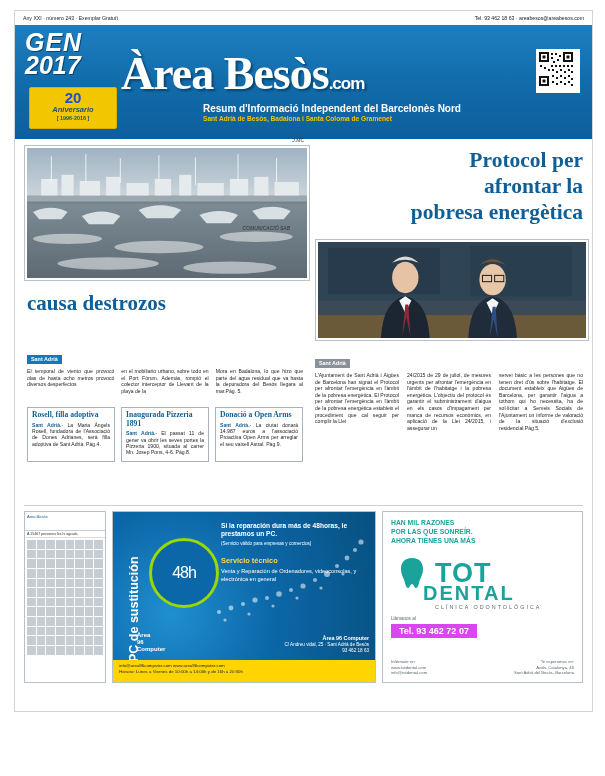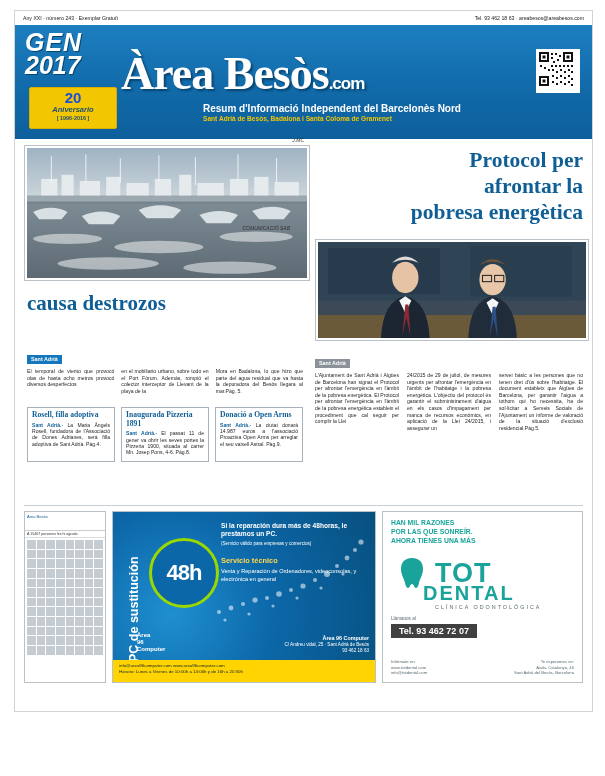--- a/index.html
+++ b/index.html
@@ -68,38 +68,38 @@
   .ad1 .ttl{font-size:3.6px;color:#333;padding:1px 2px;border-bottom:1px solid #ddd;}
   .mosaic{display:grid;grid-template-columns:repeat(8,1fr);gap:1px;padding:2px;}
   .mosaic i{display:block;padding-bottom:100%;background:#c5ccd2;}
   
   .ad2 .wrap{position:absolute;inset:0;background:
      radial-gradient(circle at 22% 60%, #1f8fd0 0%, #0c67a8 45%, #07507f 100%);}
   .pcsub{position:absolute;left:6px;top:10px;color:#ffffff;font-weight:bold;font-size:12.5px;
      transform:rotate(-90deg);transform-origin:left top;white-space:nowrap;left:14px;top:150px;}
   .circ{position:absolute;left:36px;top:26px;width:64px;height:64px;border-radius:50%;
      background:#0c67a8;border:3px solid #9ad800;display:flex;align-items:center;justify-content:center;}
-  .circ b{color:#ffffff;font-size:22px;font-weight:bold;letter-spacing:-1px;}
+  .circ b{color:#ffffff;font-size:16px;font-weight:normal;letter-spacing:-1px;}
   .ad2 .r1{position:absolute;left:108px;top:10px;width:148px;color:#ffffff;font-size:6.6px;font-weight:bold;line-height:8px;}
   .ad2 .r1 small{display:block;font-weight:normal;font-size:4.6px;margin-top:2px;}
   .ad2 .r2{position:absolute;left:108px;top:44px;width:148px;color:#ffd84d;font-size:7.4px;font-weight:bold;}
   .ad2 .r3{position:absolute;left:108px;top:56px;width:148px;color:#ffffff;font-size:5.6px;line-height:7.6px;}
   .ad2 .logo96{position:absolute;left:24px;top:120px;color:#ffffff;font-size:6px;line-height:7px;font-weight:bold;}
   .ad2 .ctc{position:absolute;right:6px;bottom:28px;text-align:right;color:#ffffff;font-size:4.6px;line-height:6px;}
   .ad2 .ctc b{font-size:5.4px;}
   .ad2 .bar{position:absolute;left:0;right:0;bottom:0;height:22px;background:#ffd400;color:#123;
      font-size:4.4px;padding:3px 6px;box-sizing:border-box;line-height:6px;}
   .dots{position:absolute;left:96px;top:16px;width:160px;height:100px;}
   
   .ad3 .t1{position:absolute;left:8px;top:6px;color:#19a39a;font-size:6.8px;font-weight:bold;line-height:9px;}
   .ad3 .tot{position:absolute;left:52px;top:46px;color:#19a39a;font-size:27px;font-weight:bold;letter-spacing:1px;}
   .ad3 .dental{position:absolute;left:40px;top:70px;color:#19a39a;font-size:20px;font-weight:bold;letter-spacing:2px;}
   .ad3 .clin{position:absolute;left:52px;top:92px;color:#5a6a72;font-size:5.4px;letter-spacing:2px;}
   .ad3 .call{position:absolute;left:8px;top:104px;color:#5a6a72;font-size:4.6px;}
-  .ad3 .tel{position:absolute;left:8px;top:112px;background:#404040;color:#fff;font-size:9px;font-weight:bold;padding:2px 8px;}
+  .ad3 .tel{position:absolute;left:8px;top:112px;background:#d946ef;color:#fff;font-size:9px;font-weight:bold;padding:2px 8px;}
   .ad3 .foot{position:absolute;left:8px;bottom:6px;font-size:4.2px;color:#5a6a72;line-height:5.6px;}
   .ad3 .foot2{position:absolute;right:8px;bottom:6px;font-size:4.2px;color:#5a6a72;line-height:5.6px;text-align:right;}
   .ad3 .tooth{position:absolute;left:16px;top:44px;width:26px;height:34px;}
   .hr{position:absolute;left:9px;top:366px;width:559px;height:1px;background:#c9ced3;}
 </style>
 </head>
 <body>
 
 <div id="page">
   <div class="paper">

